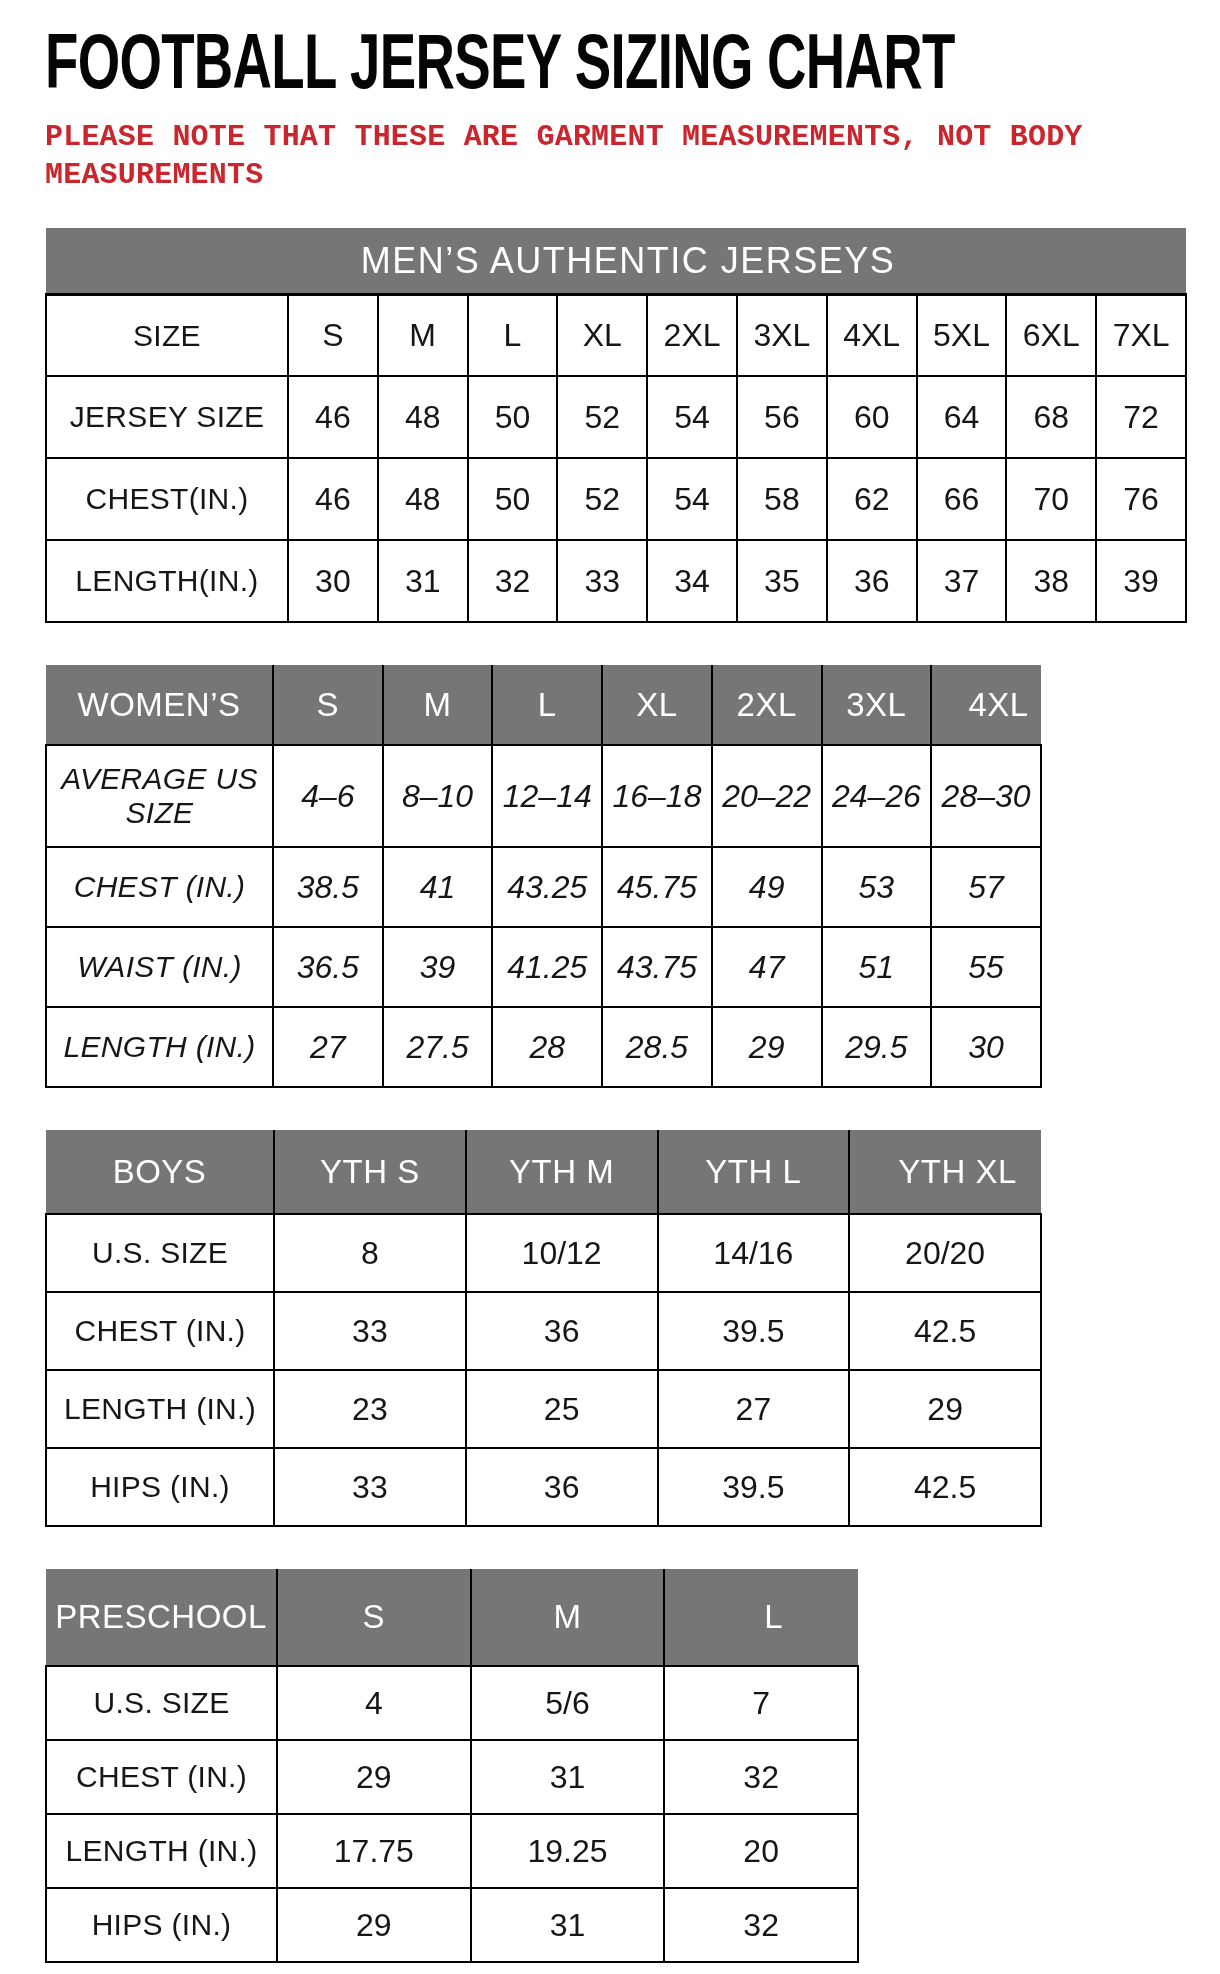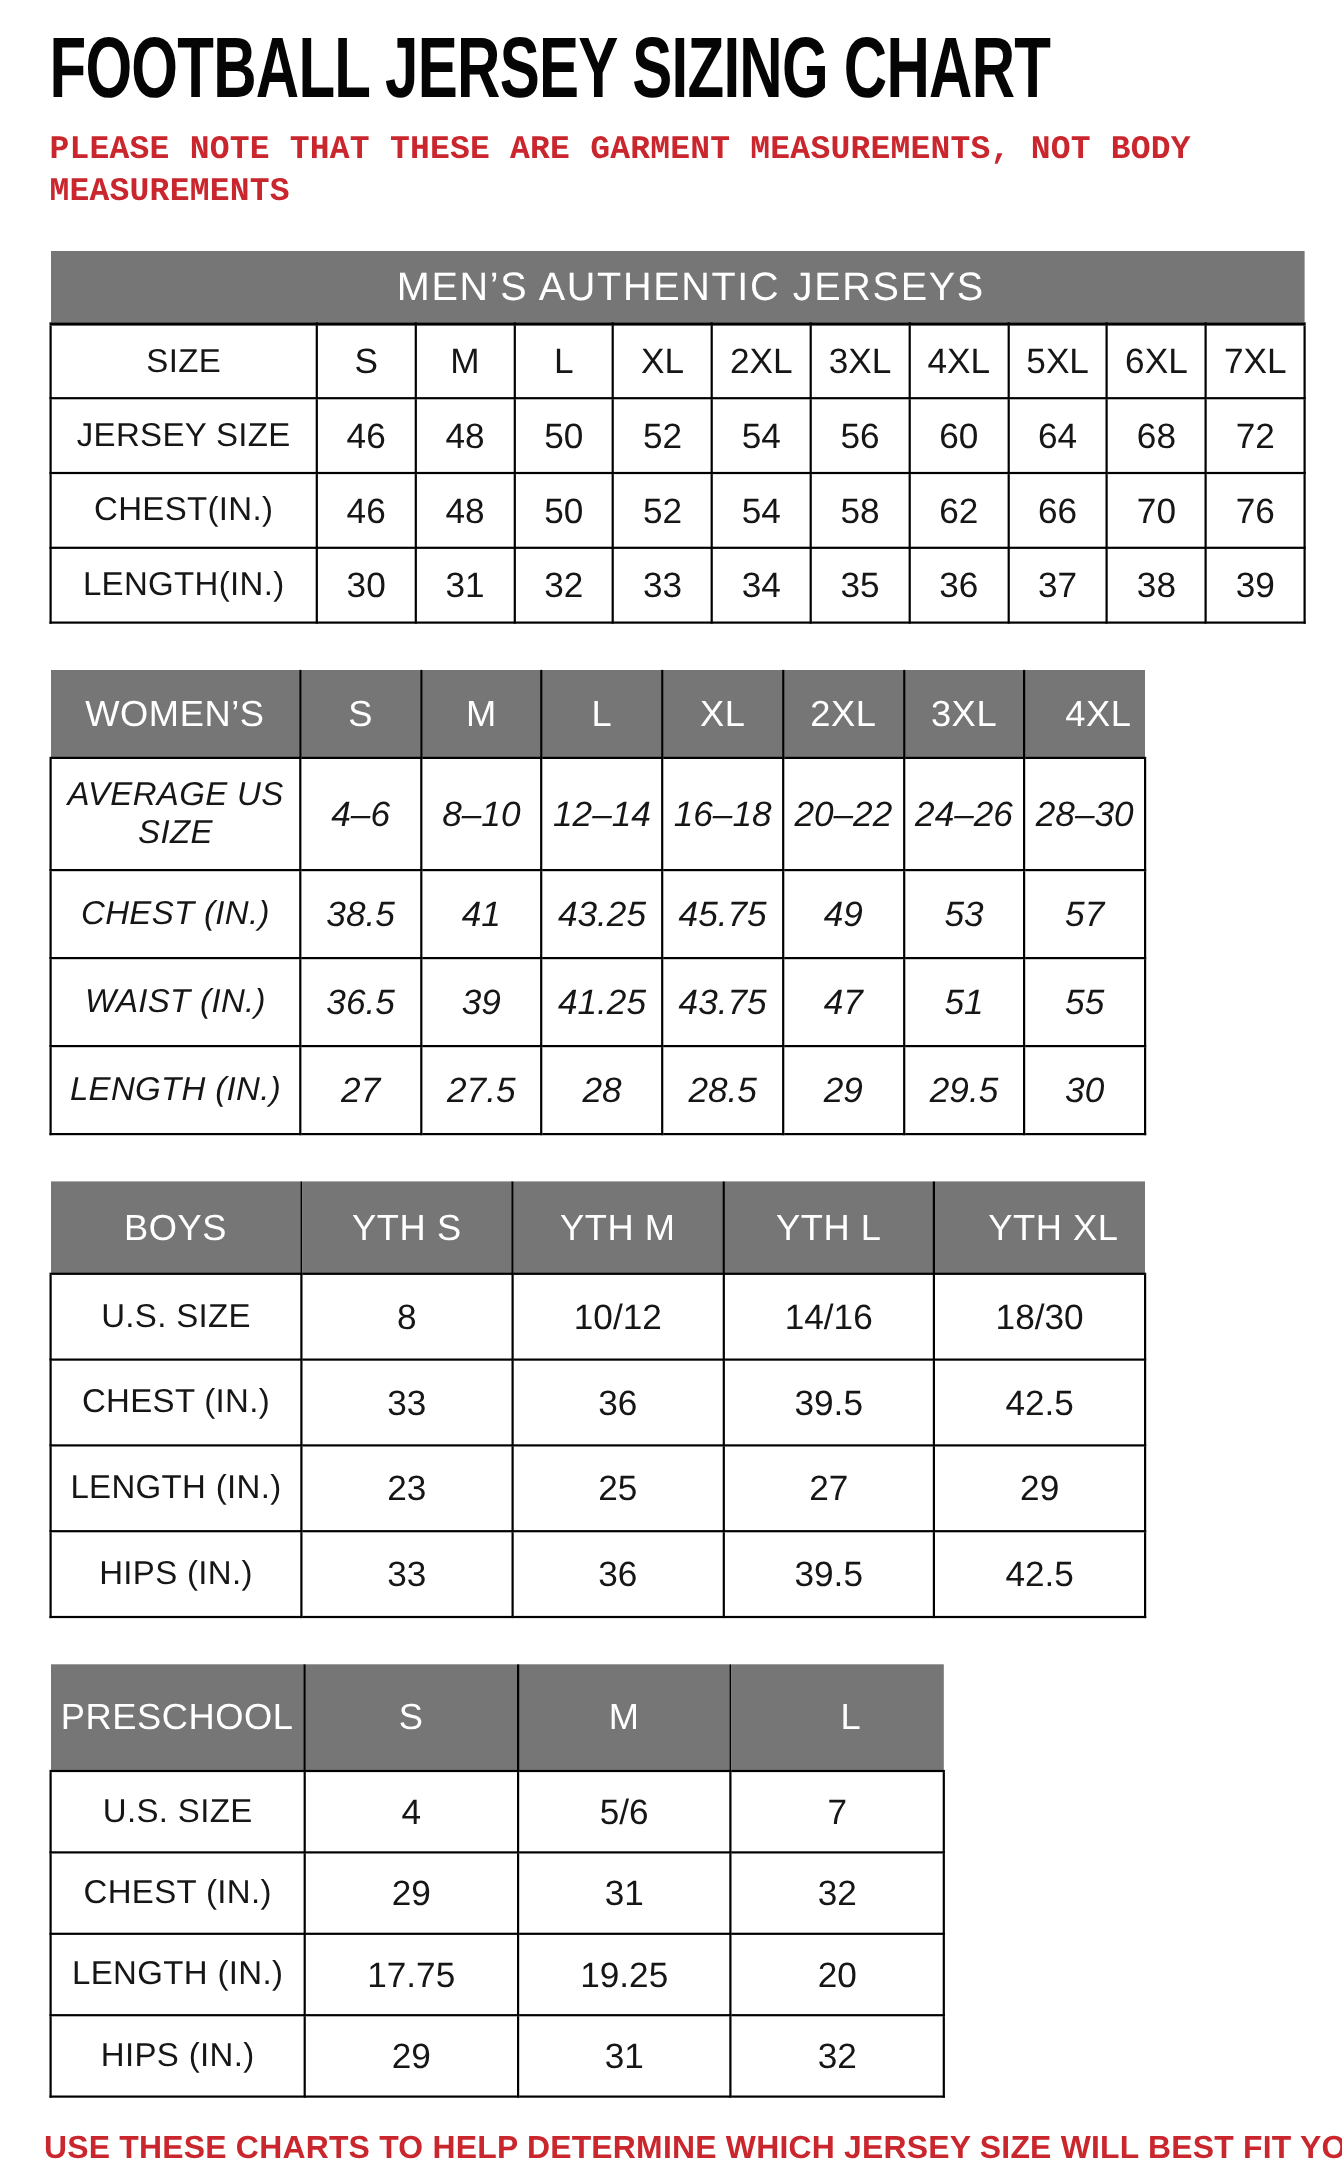--- a/index.html
+++ b/index.html
@@ -81,21 +81,21 @@
   }
   table.size-table tbody th {
     font-size: 30px;
     letter-spacing: 0.3px;
   }
   table.size-table tbody td {
     font-size: 32px;
   }
   
   .tbl-mens thead tr      { height: 66px; }
-  .tbl-mens tbody tr      { height: 68px; margin-left: 18px; }
+  .tbl-mens tbody tr      { height: 82px; margin-left: 18px; }
   .tbl-womens thead tr    { height: 80px; }
   .tbl-womens tbody tr    { height: 80px; font-style: italic; }
   .tbl-womens tbody tr.tall { height: 102px; }
   .tbl-womens tbody tr.tall th { line-height: 1.15; }
   .tbl-boys thead tr      { height: 84px; }
   .tbl-boys tbody tr      { height: 78px; }
   .tbl-preschool thead tr { height: 97px; }
   .tbl-preschool tbody tr { height: 74px; }
   .footer-note {
     margin-top: 30px;
@@ -279,21 +279,21 @@
             <th>YTH L</th>
             <th>YTH XL</th>
           </tr>
         </thead>
         <tbody>
           <tr>
             <th>U.S. SIZE</th>
             <td>8</td>
             <td>10/12</td>
             <td>14/16</td>
-            <td>18/30</td>
+            <td>20/20</td>
           </tr>
           <tr>
             <th>CHEST (IN.)</th>
             <td>33</td>
             <td>36</td>
             <td>39.5</td>
             <td>42.5</td>
           </tr>
           <tr>
             <th>LENGTH (IN.)</th>

